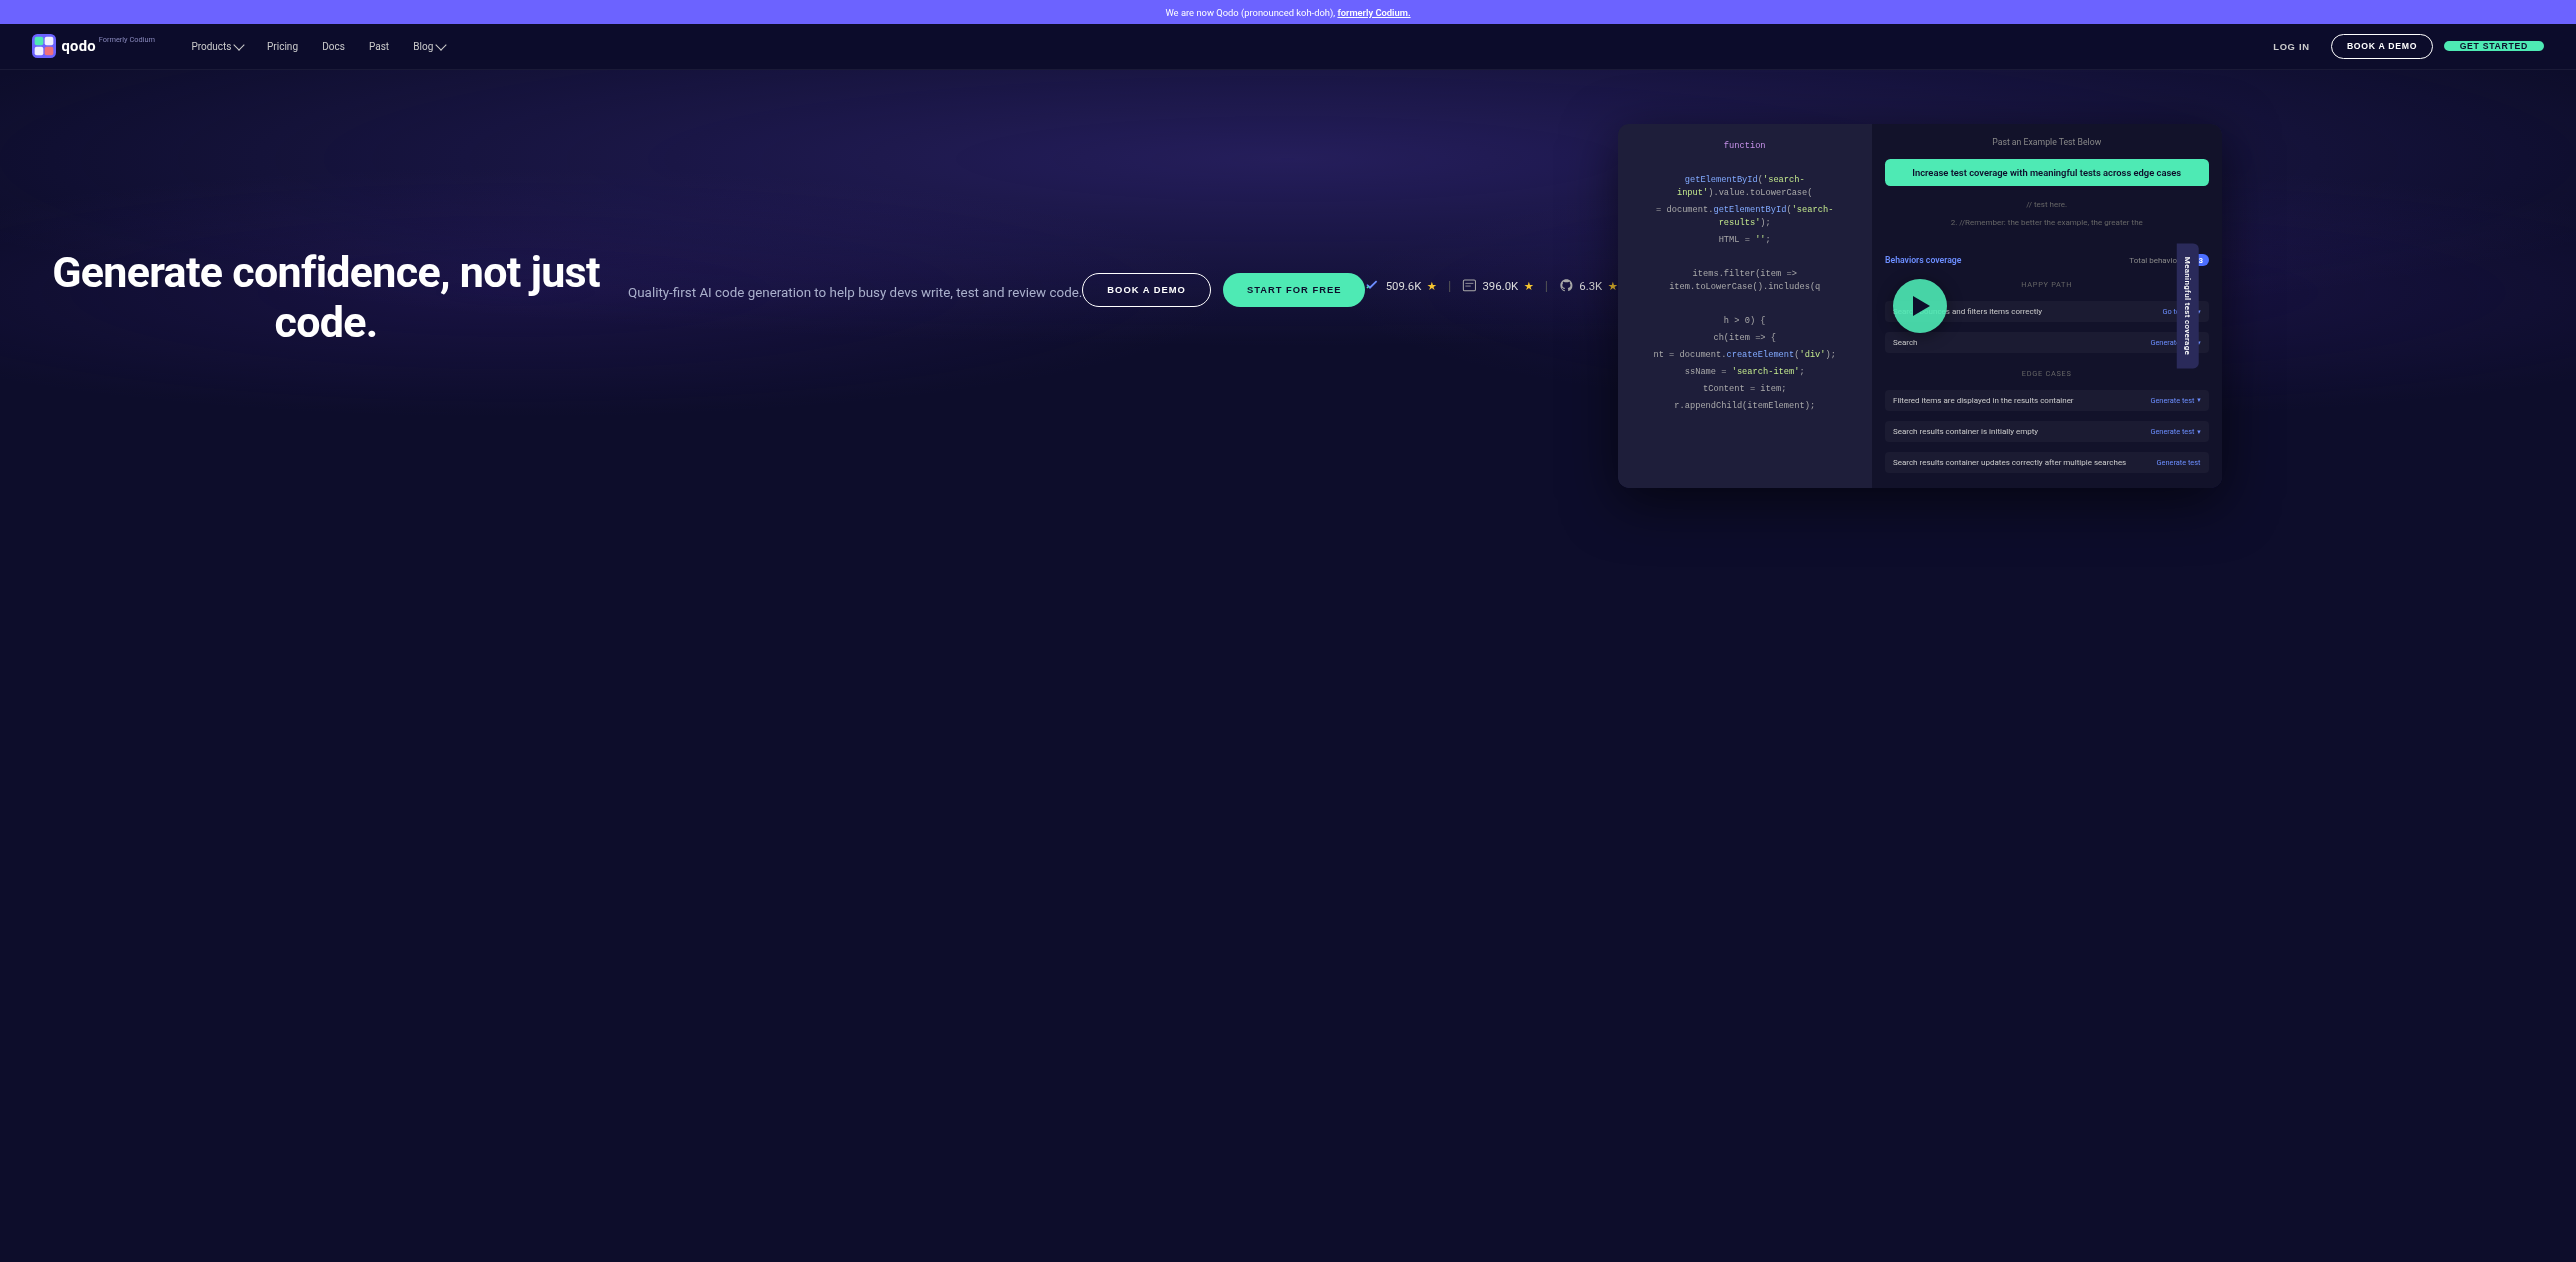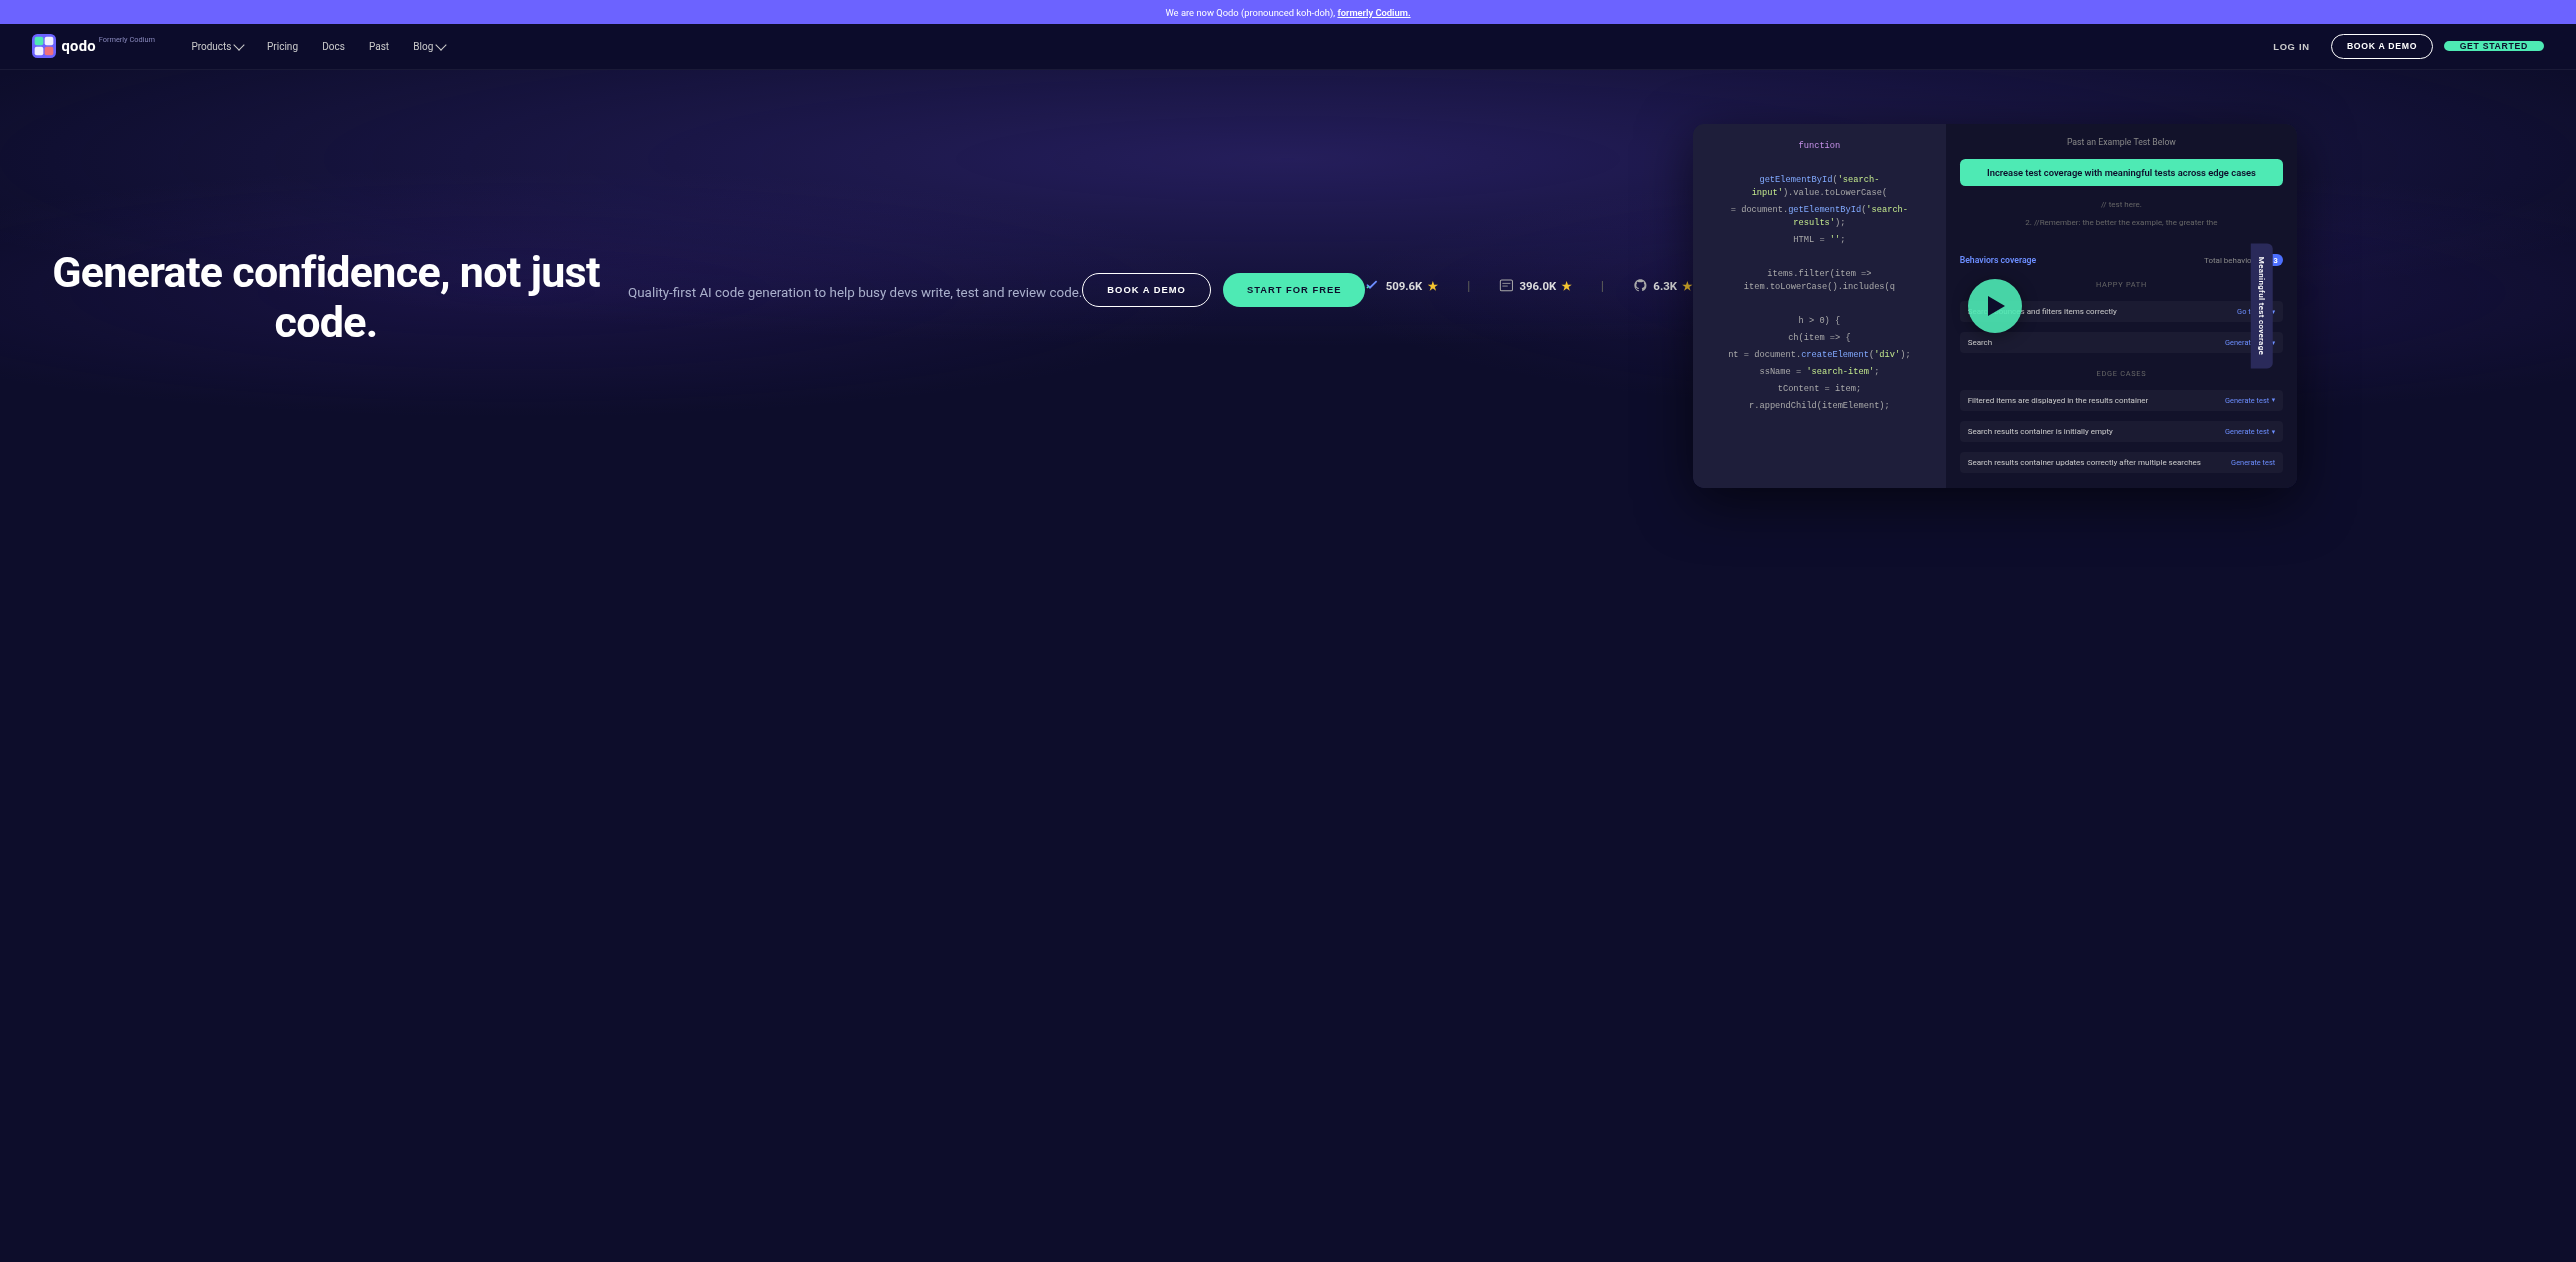--- a/index.html
+++ b/index.html
@@ -202,25 +202,24 @@
       cursor: pointer;
       padding: 10.7px 24px;
       border-radius: 34px;
       transition: opacity 0.2s;
     }
 
     
     #stats {
       display: flex;
       align-items: center;
-      gap: 29px;
+      gap: 11px;
       margin-bottom: 40px;
       font-size: 11.4px;
       color: #ddd;
-      font-weight: bold;
     }
 
     .stat-item {
       display: flex;
       align-items: center;
       gap: 5.4px;
     }
 
     .stat-divider {
       color: #555;

